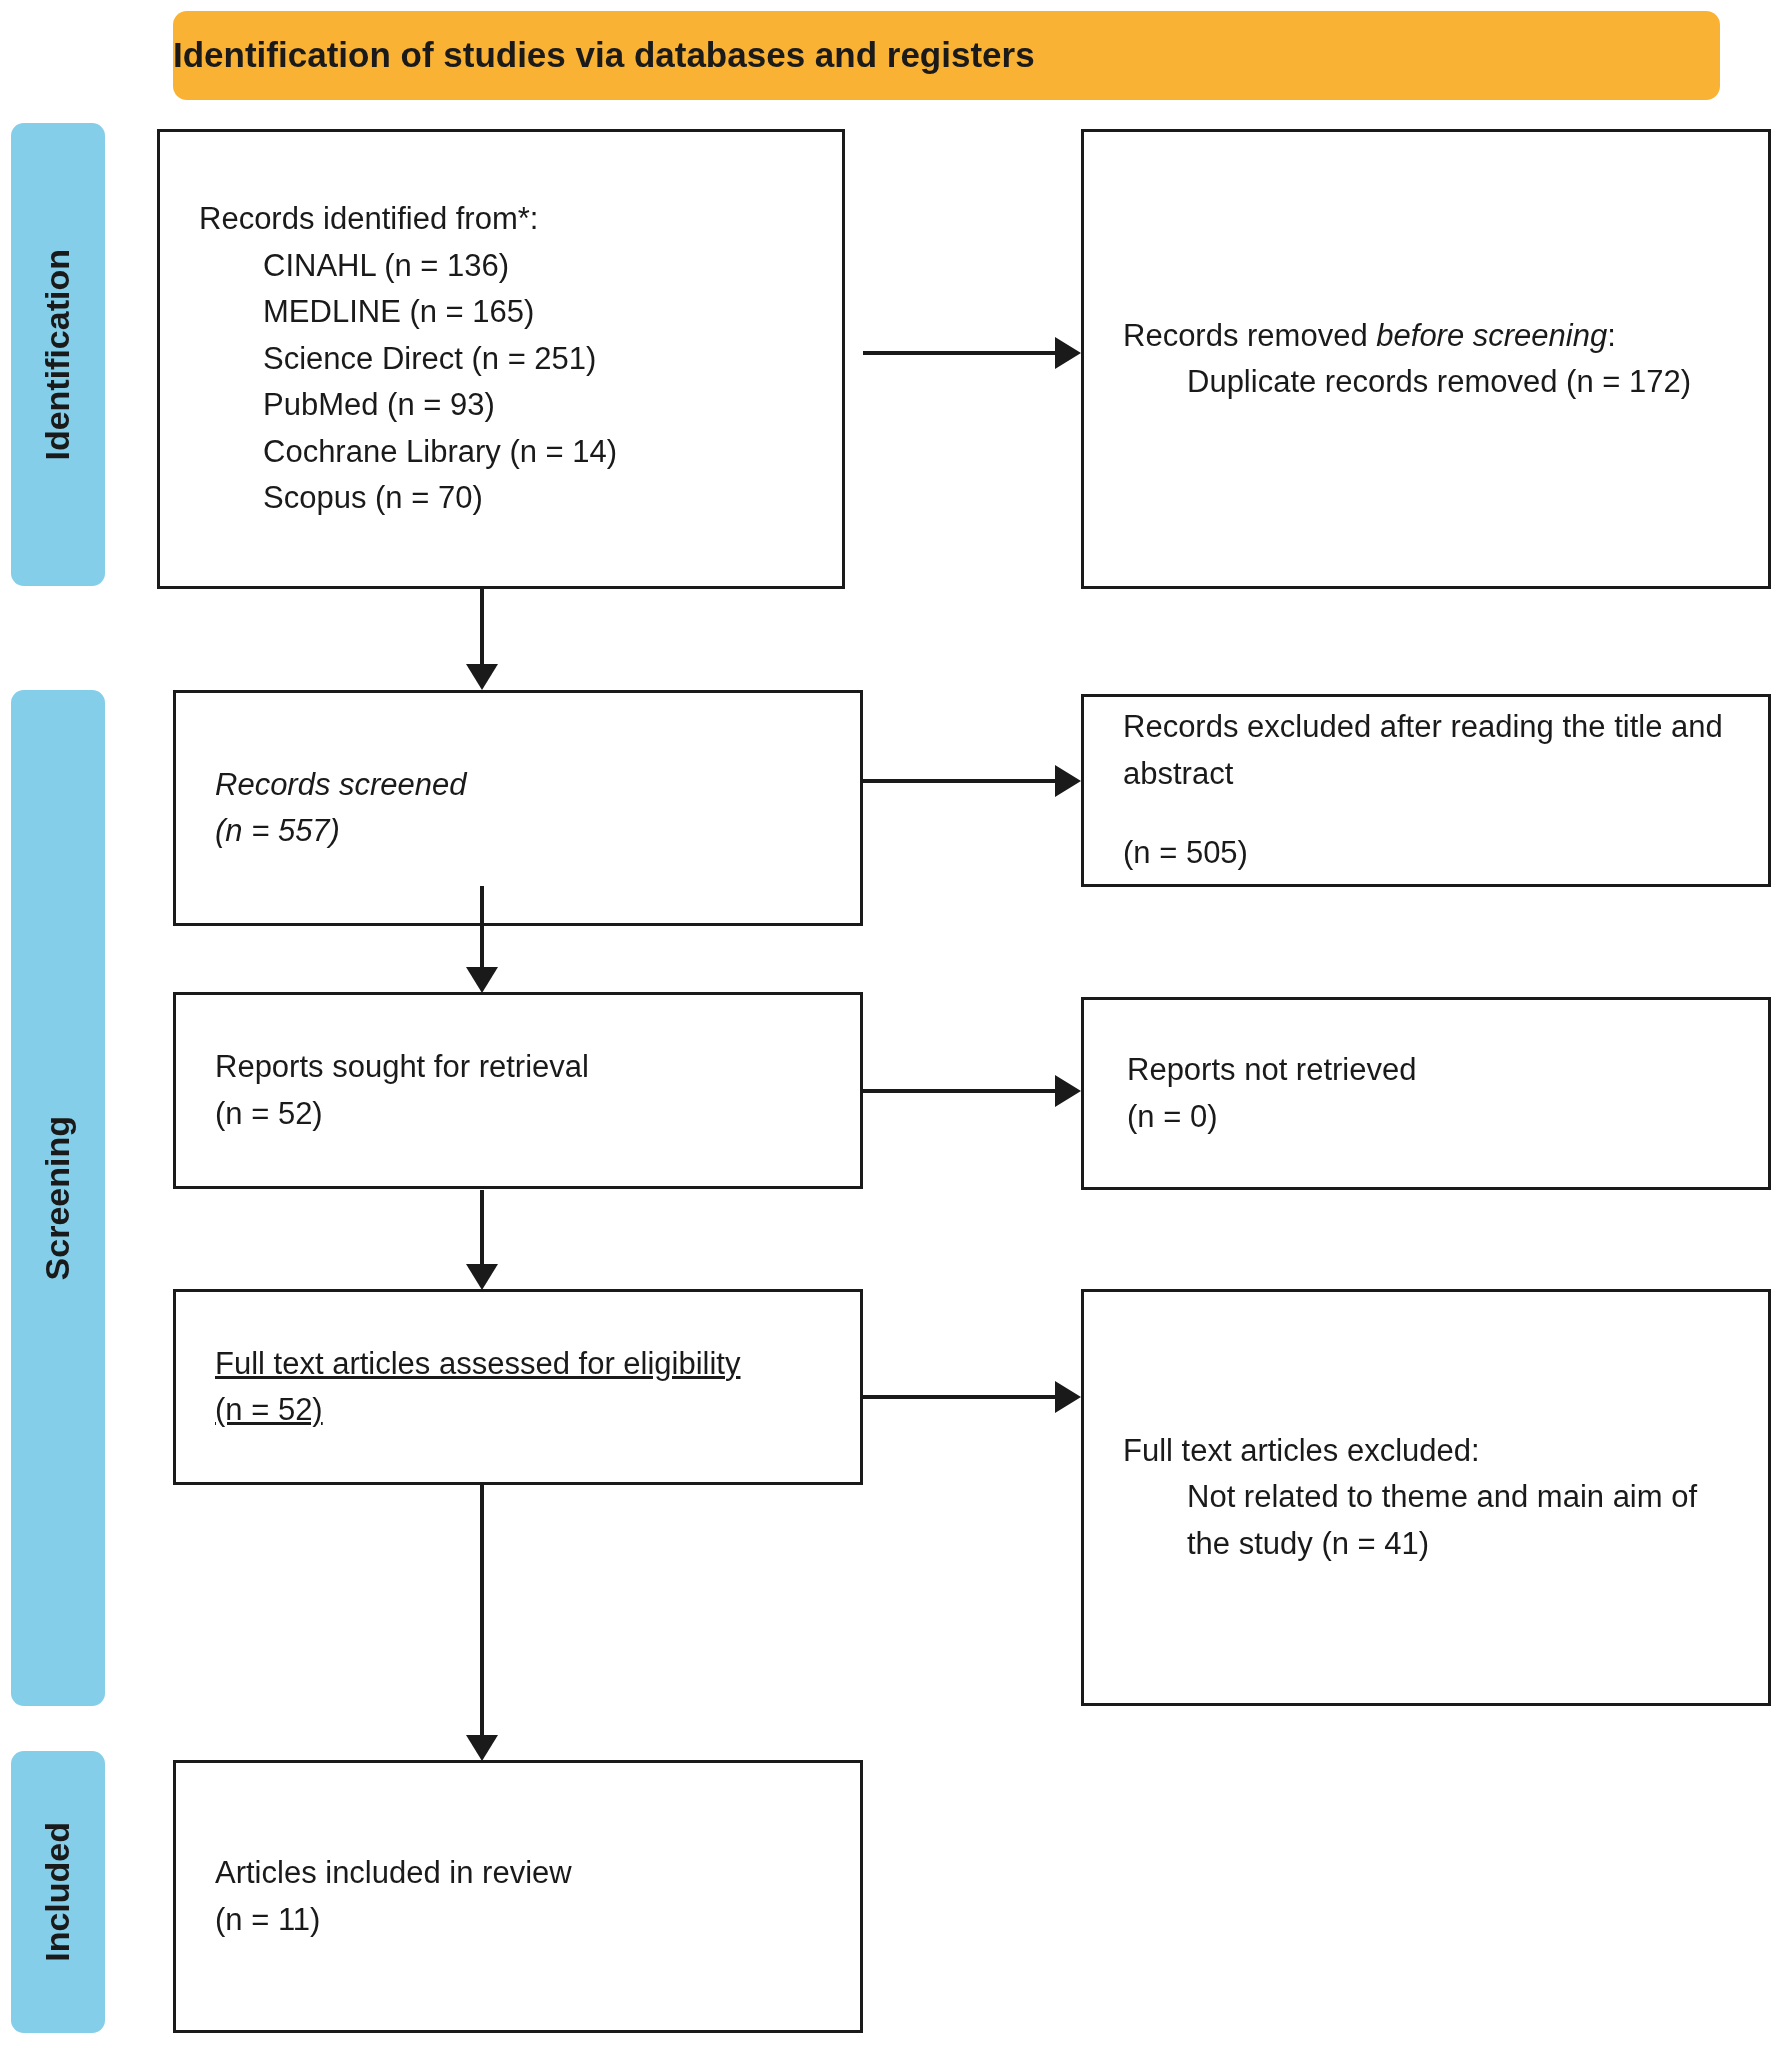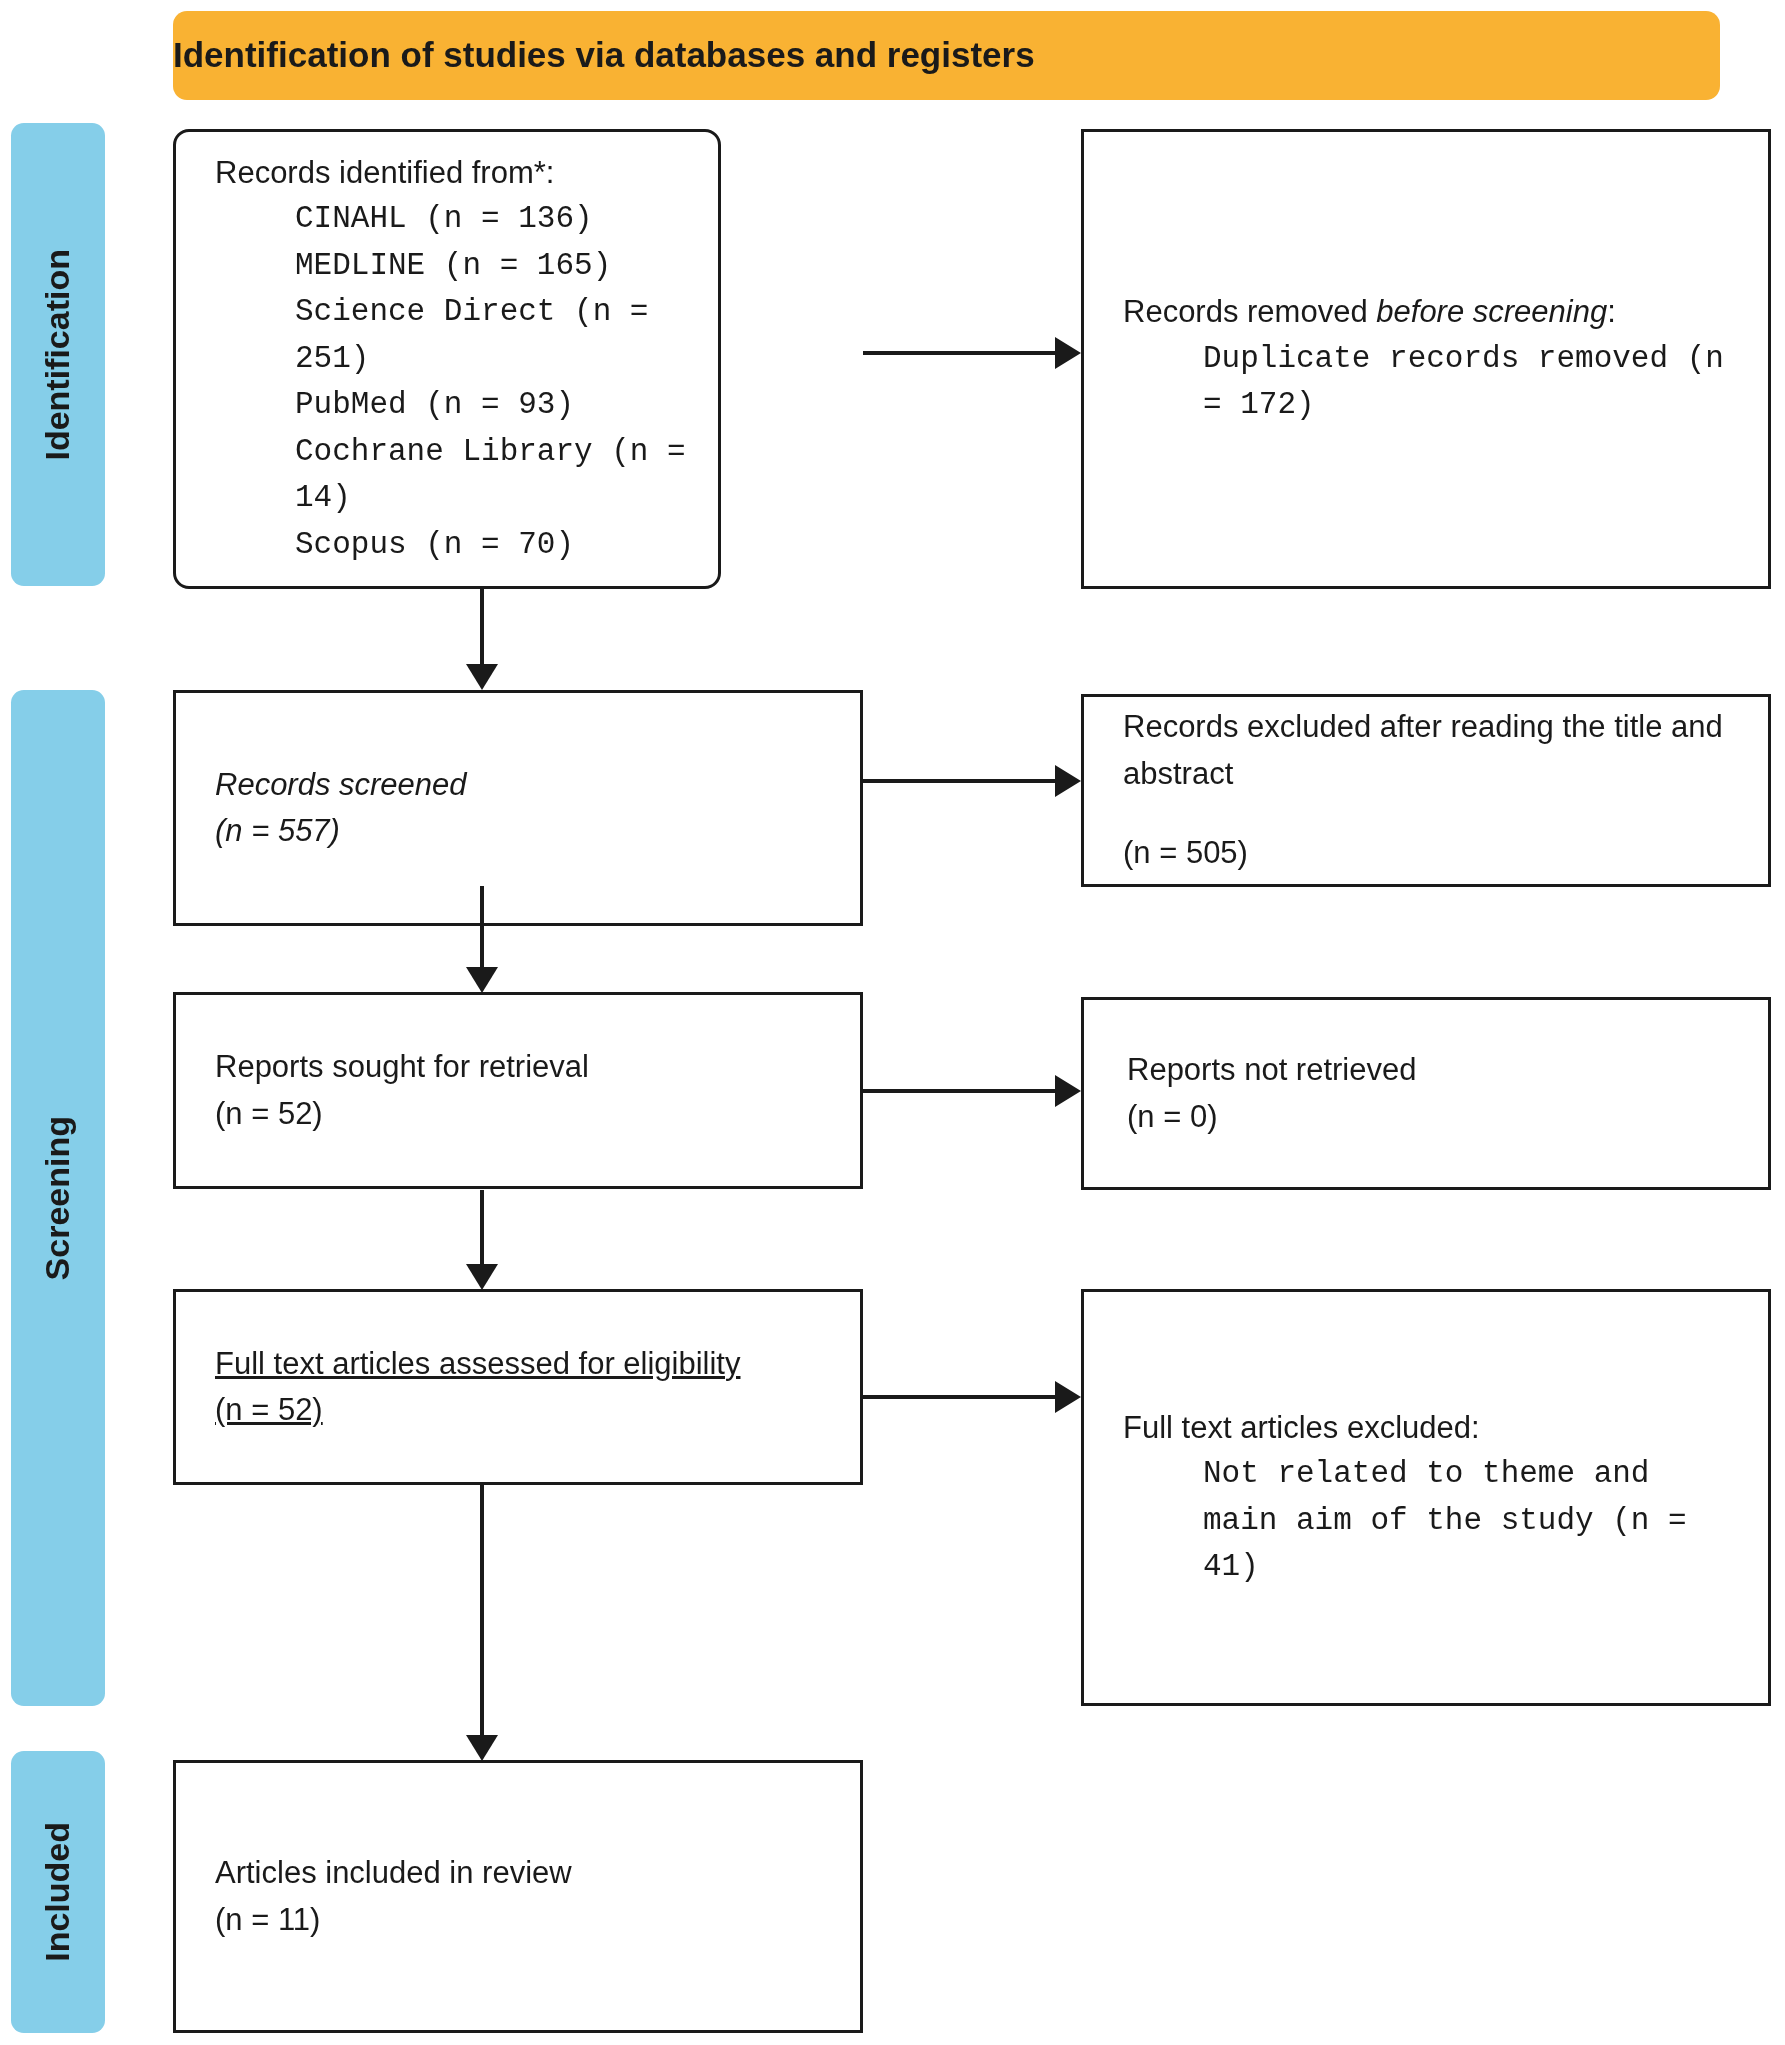--- a/index.html
+++ b/index.html
@@ -51,25 +51,25 @@
   
   .box {
     position: absolute;
     background: #ffffff;
     border: 3.5px solid var(--ink);
     display: flex; flex-direction: column; justify-content: center;
     padding: 15.6px 30px 15.6px 39px;
     font-size: 31px;
     line-height: 1.5;
   }
-  .box .indent { margin-left: 80px; font-family: Liberation Mono, monospace; }
+  .box .indent { margin-left: 64px; }
   .box em { font-style: italic; }
 
   
-  #box-records-identified { left: 173px; top: 129px;  width: 548px; height: 460px; border-radius: 16px; }
+  #box-records-identified { left: 157px; top: 129px;  width: 688px; height: 460px; }
   #box-records-screened   { left: 173px; top: 690px;  width: 690px; height: 236px; font-style: italic; }
   #box-reports-sought     { left: 173px; top: 992px; width: 690px; height: 197px; }
   #box-fulltext-assessed  { left: 173px; top: 1289px; width: 690px; height: 196px; text-decoration: underline; }
   #box-articles-included  { left: 173px; top: 1760px; width: 690px; height: 273px; }
 
   
   #box-records-removed       { left: 1081px; top: 129px;  width: 690px; height: 460px; }
   #box-records-excluded      { left: 1081px; top: 694px;  width: 690px; height: 193px; gap: 33px; }
   #box-reports-not-retrieved { left: 1081px; top: 997px; width: 690px; height: 193px; padding-left: 43px; }
   #box-fulltext-excluded     { left: 1081px; top: 1289px; width: 690px; height: 417px; }

